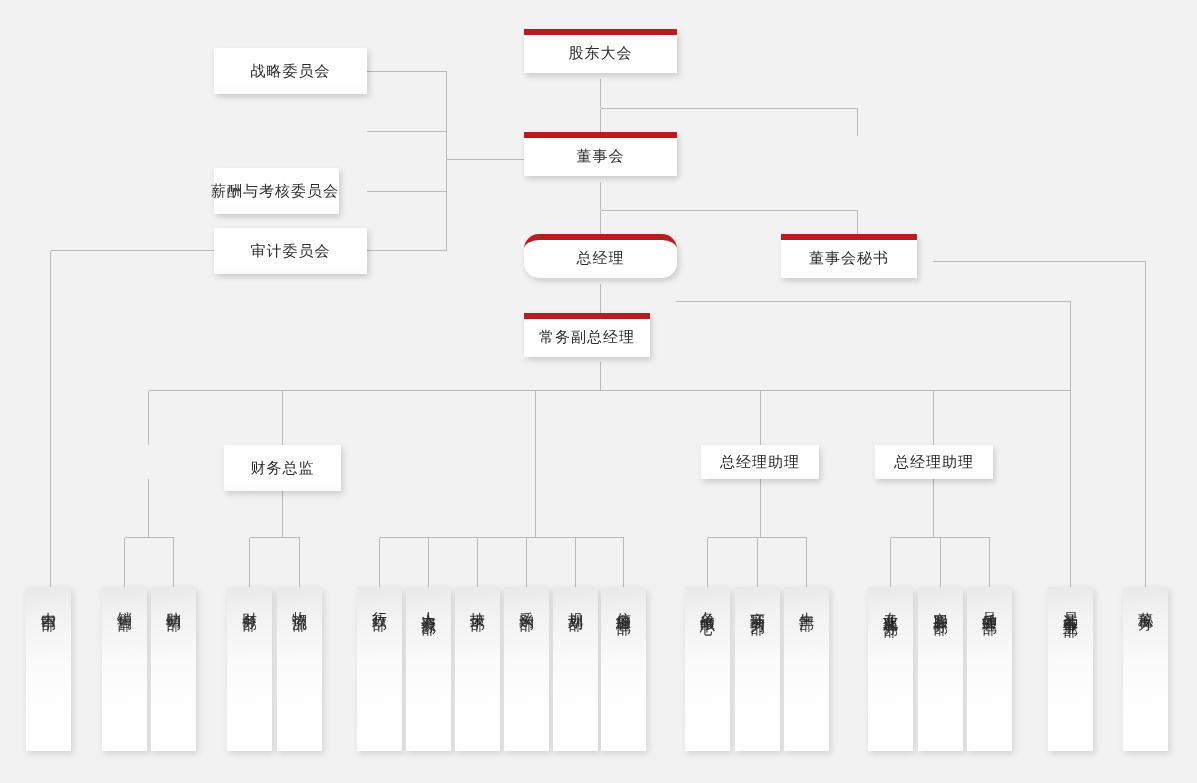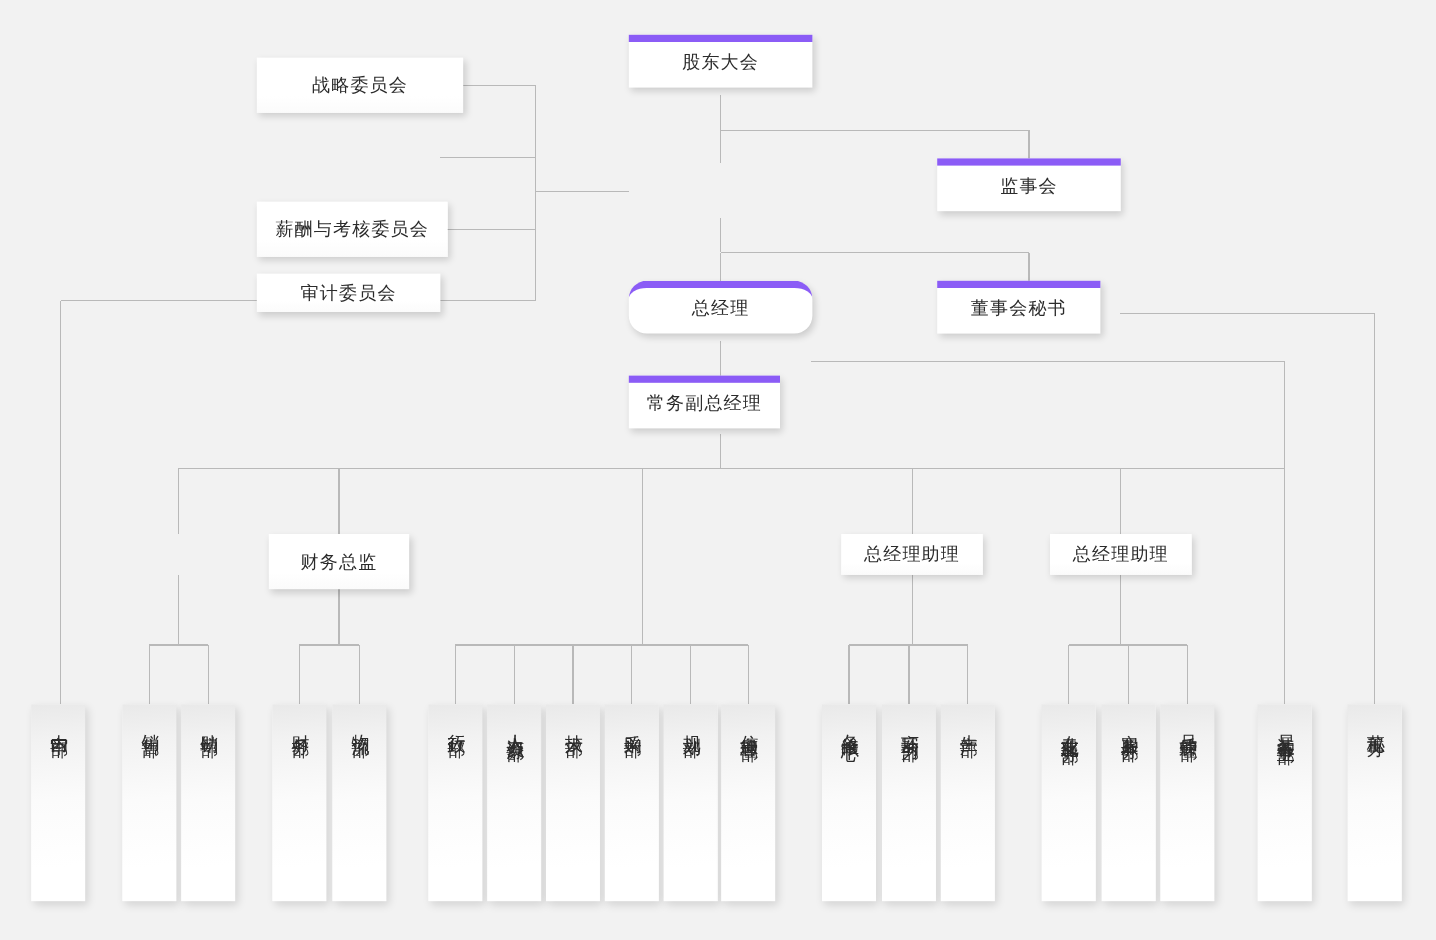--- a/index.html
+++ b/index.html
@@ -28,21 +28,21 @@
     display:flex;
     align-items:center;
     justify-content:center;
     color:#2b2b2b;
     font-size:15px;
     letter-spacing:1px;
     white-space:nowrap;
   }
   
   .node.redtop{
-    border-top:6px solid #8b5cf6;
+    border-top:6px solid #b91c1c;
     padding-top:0;
   }
   .node.exec{
     height:44px;
   }
   .node.exec .label{
     line-height:38px;
     padding-bottom:2px;
   }
   .node.plain{
@@ -153,44 +153,44 @@
         <path d="M989.5 537.5 L989.5 587"></path>
 
       </g>
     </svg>
   </div>
 
   <div class="node exec redtop" style="left:524px;top:29px;width:153px;">
     <span class="label">股东大会</span>
   </div>
 
-
-  <div class="node exec redtop" style="left:781px;top:132px;width:153px;">
-    <span class="label">监事会</span>
-  </div>
+  <div class="node exec redtop" style="left:524px;top:132px;width:153px;">
+    <span class="label">董事会</span>
+  </div>
+
 
   <div class="node exec redtop" style="left:524px;top:234px;width:153px;border-radius:15px;">
     <span class="label">总经理</span>
   </div>
 
   <div class="node exec redtop" style="left:781px;top:234px;width:136px;">
     <span class="label">董事会秘书</span>
   </div>
 
   <div class="node exec redtop" style="left:524px;top:313px;width:126px;">
     <span class="label">常务副总经理</span>
   </div>
 
-  <div class="node plain" style="left:214px;top:48px;width:172px;height:46px;">
+  <div class="node plain" style="left:214px;top:48px;width:153px;height:46px;">
     <span class="label">战略委员会</span>
   </div>
-  <div class="node plain" style="left:214px;top:168px;width:159px;height:46px;">
+  <div class="node plain" style="left:214px;top:168px;width:125px;height:46px;justify-content:flex-end;">
     <span class="label">薪酬与考核委员会</span>
   </div>
-  <div class="node plain" style="left:214px;top:228px;width:153px;height:32px;text-align:right;">
+  <div class="node plain" style="left:214px;top:228px;width:153px;height:46px;text-align:right;">
     <span class="label">审计委员会</span>
   </div>
 
   <div class="node plain" style="left:224px;top:445px;width:117px;height:46px;text-align:center;">
     <span class="label">财务总监</span>
   </div>
   <div class="node plain" style="left:701px;top:445px;width:118px;height:34px;">
     <span class="label">总经理助理</span>
   </div>
   <div class="node plain" style="left:875px;top:445px;width:118px;height:34px;">

